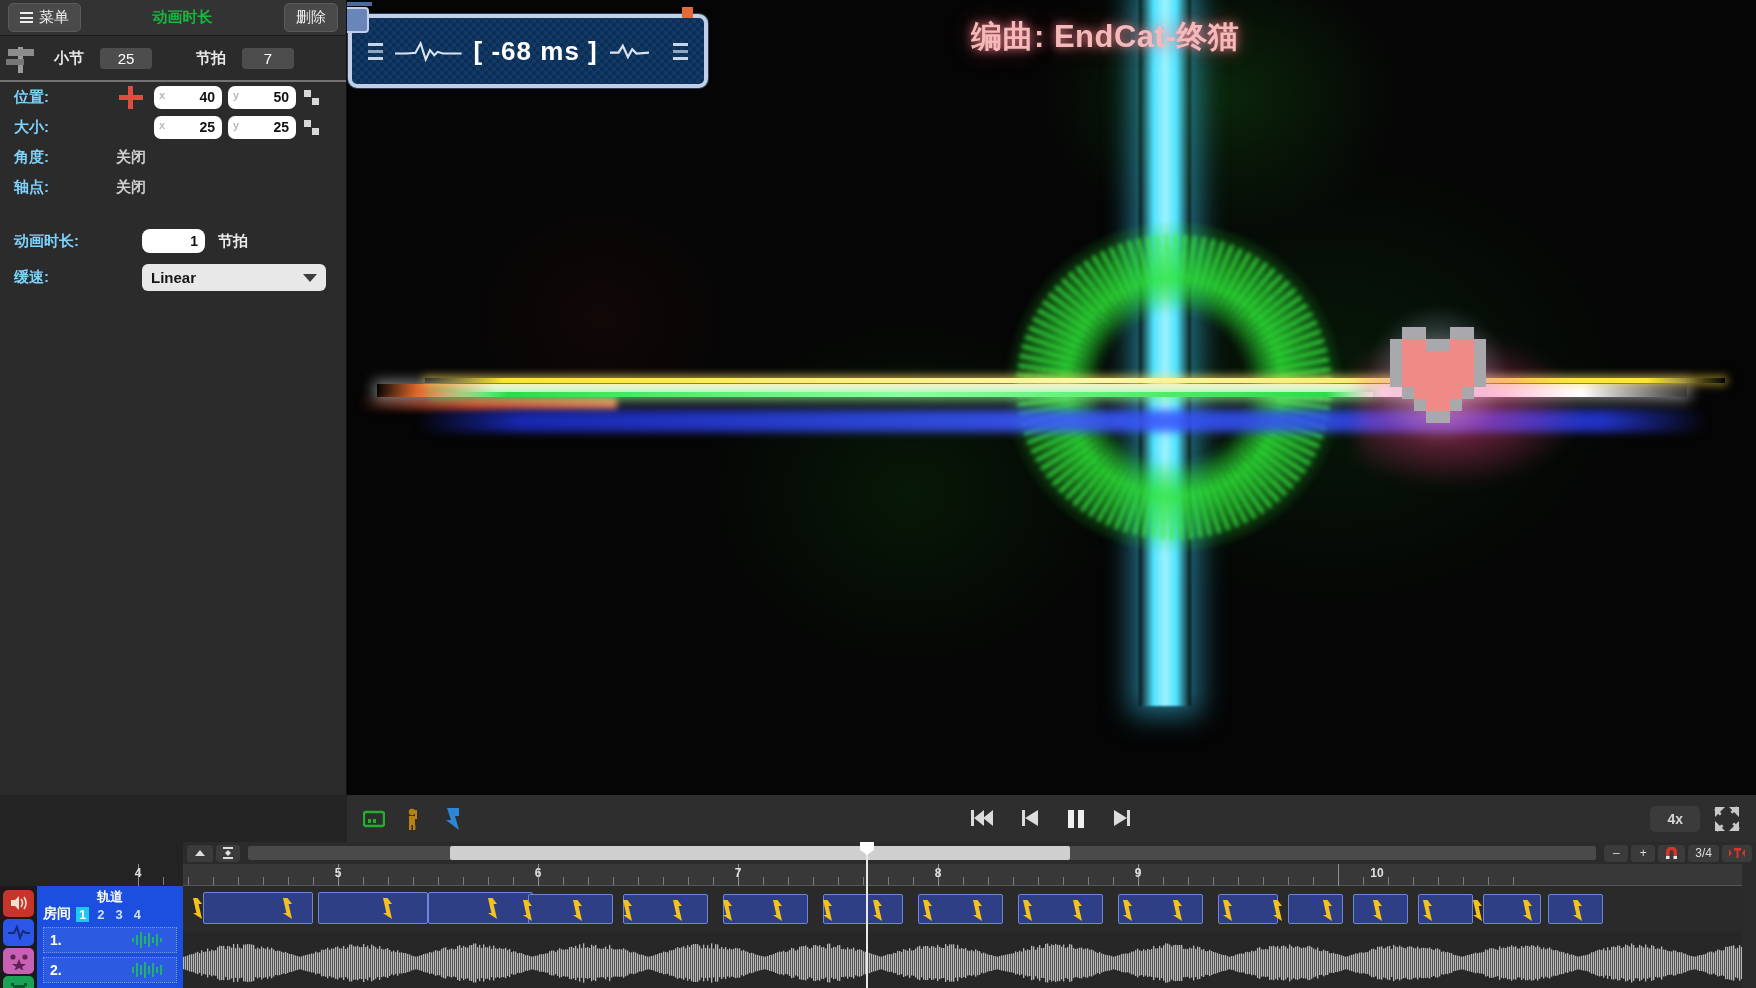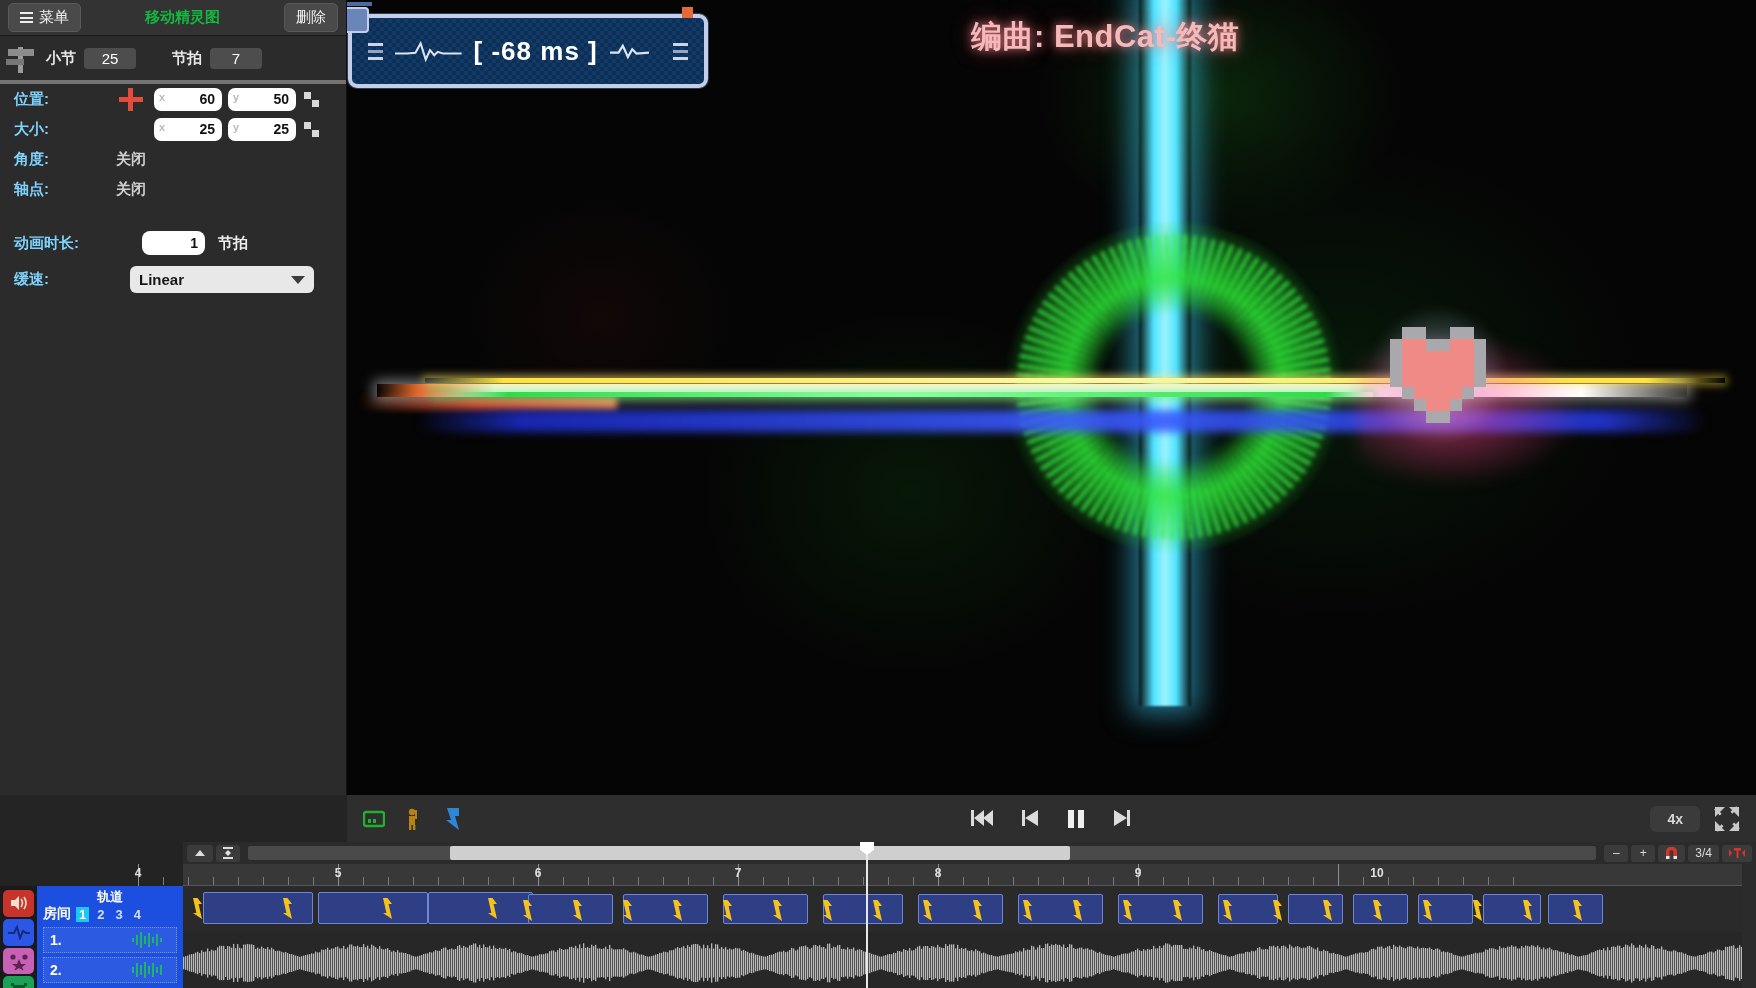--- a/index.html
+++ b/index.html
@@ -26,22 +26,22 @@
     border: 1px solid #5a5a5a; white-space: nowrap; cursor: pointer;
   }
   .hamburger { display: inline-block; width: 13px; }
   .hamburger i { display: block; height: 2px; background: #eee; margin: 2.5px 0; }
   #tool-title {
     flex: 1; text-align: center; color: #13b93f; font-size: 15px; font-weight: bold;
   }
   #btn-delete { margin-left: auto; text-align: right; }
 
   #bar-beat-row {
-    display: flex; align-items: center; gap: 8px;
-    padding: 7px 10px 7px 4px; border-bottom: 4px solid #737373;
+    display: flex; align-items: center; gap: 16px;
+    padding: 7px 10px 7px 4px; border-bottom: 2px solid #737373;
   }
   .signpost-icon { width: 34px; height: 30px; position: relative; flex: 0 0 34px; }
   .signpost-icon .post { position:absolute; left:14px; top:4px; width:5px; height:26px; background:#9a9a9a; }
   .signpost-icon .arm1 { position:absolute; left:4px; top:6px; width:26px; height:7px; background:#8c8c8c; }
   .signpost-icon .arm2 { position:absolute; left:2px; top:16px; width:18px; height:6px; background:#777; }
   .lbl { color: #e8e8e8; font-size: 15px; font-weight: bold; }
   .numbox {
     background: #4d4d4d; color: #fff; font-size: 15px; border-radius: 4px;
     padding: 2px 14px; min-width: 52px; text-align: center;
   }
@@ -65,21 +65,21 @@
   .link-icon span:nth-child(1){left:0;top:0;}
   .link-icon span:nth-child(2){left:8px;top:8px;}
 
   .dur-field {
     background: #fff; border-radius: 8px; width: 63px; height: 24px;
     display: flex; align-items: center; justify-content: flex-end; padding-right: 7px;
     color: #111; font-size: 14px; font-weight: bold; margin-left: 12px;
   }
   .unit { color: #ededed; font-size: 15px; font-weight: bold; margin-left: 7px; }
   .select-box {
-    background: #e8e8e8; border-radius: 6px; width: 184px; height: 27px;
+    margin-left: 12px; background: #e8e8e8; border-radius: 6px; width: 184px; height: 27px;
     display: flex; align-items: center; padding: 0 9px; color: #161616;
     font-size: 15px; font-weight: bold; position: relative; cursor: pointer;
   }
   .caret {
     position: absolute; right: 9px; top: 10px;
     width: 0; height: 0; border-left: 7px solid transparent; border-right: 7px solid transparent;
     border-top: 8px solid #3d3d3d;
   }
 
   
@@ -268,21 +268,21 @@
 
     <div id="sidebar-topbar">
       <div class="tb-btn">
         <span class="hamburger">
             <i></i>
             <i></i>
             <i></i>
           </span>
         <span>菜单</span>
       </div>
-      <div id="tool-title">移动精灵图</div>
+      <div id="tool-title">动画时长</div>
       <div class="tb-btn" id="btn-delete">
         <span>删除</span>
       </div>
     </div>
 
     <div id="bar-beat-row">
       <span class="signpost-icon">
         <span class="post"></span>
           <span class="arm1"></span>
           <span class="arm2"></span>
@@ -294,21 +294,21 @@
     </div>
 
     <div class="prop-row">
       <span class="prop-label">位置:</span>
       <span class="cross-icon">
           <span class="h"></span>
           <span class="v"></span>
         </span>
       <span class="field">
         <span class="axis">x</span>
-        <span>60</span>
+        <span>40</span>
       </span>
       <span class="field">
         <span class="axis">y</span>
         <span>50</span>
       </span>
       <span class="link-icon">
           <span></span>
           <span></span>
         </span>
     </div>

